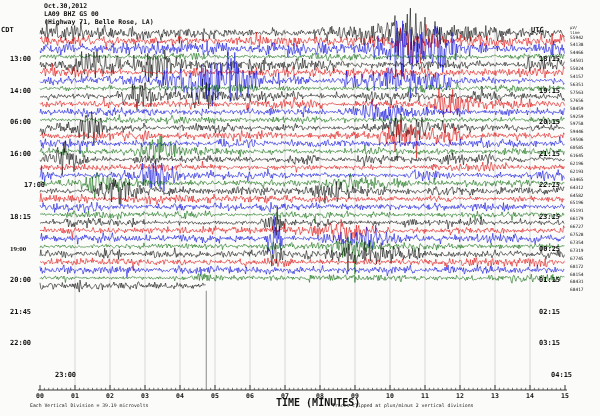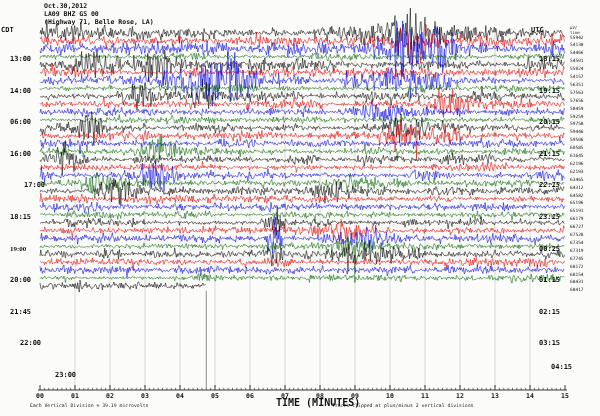--- a/index.html
+++ b/index.html
@@ -235,33 +235,33 @@
   <div class="abs footer-small" style="left:332px;top:403px;">Traces clipped at plus/minus 2 vertical divisions</div>
 <div class="hour-label hour-left" style="left: 10px; top: 55px;">13:00</div>
     <div class="hour-label hour-left" style="left: 10px; top: 86.6px;">14:00</div>
     <div class="hour-label hour-left" style="left: 10px; top: 118.2px;">06:00</div>
     <div class="hour-label hour-left" style="left: 10px; top: 149.8px;">16:00</div>
     <div class="hour-label hour-left" style="left: 24px; top: 181.4px;">17:00</div>
     <div class="hour-label hour-left" style="left: 10px; top: 213px;">18:15</div>
     <div class="hour-label hour-left" style="left: 10px; top: 244.6px; font-family: Liberation Serif, serif;">19:00</div>
     <div class="hour-label hour-left" style="left: 10px; top: 276.2px;">20:00</div>
     <div class="hour-label hour-left" style="left: 10px; top: 307.8px;">21:45</div>
-    <div class="hour-label hour-left" style="left: 20px; top: 339.4px;">22:00</div>
+    <div class="hour-label hour-left" style="left: 10px; top: 339.4px;">22:00</div>
     <div class="hour-label hour-left" style="left: 10px; top: 371px; margin-left: 45px;">23:00</div>
     <div class="hour-label" style="left: 539px; top: 55px;">18:15</div>
     <div class="hour-label" style="left: 539px; top: 86.6px;">19:15</div>
     <div class="hour-label" style="left: 539px; top: 118.2px;">20:15</div>
     <div class="hour-label" style="left: 539px; top: 149.8px;">21:15</div>
     <div class="hour-label" style="left: 539px; top: 181.4px; font-style: italic;">22:15</div>
     <div class="hour-label" style="left: 539px; top: 213px; font-style: italic;">23:15</div>
     <div class="hour-label" style="left: 539px; top: 244.6px;">00:25</div>
     <div class="hour-label" style="left: 539px; top: 276.2px;">01:15</div>
     <div class="hour-label" style="left: 539px; top: 307.8px;">02:15</div>
     <div class="hour-label" style="left: 539px; top: 339.4px;">03:15</div>
-    <div class="hour-label" style="left: 539px; top: 363px; padding-left: 12px;">04:15</div>
+    <div class="hour-label" style="left: 539px; top: 371px; padding-left: 12px;">04:15</div>
     <div class="bias-val" style="left: 570px; top: 34.5px;">55942</div>
     <div class="bias-val" style="left: 570px; top: 42.4px;">54138</div>
     <div class="bias-val" style="left: 570px; top: 50.3px;">54466</div>
     <div class="bias-val" style="left: 570px; top: 58.2px;">54501</div>
     <div class="bias-val" style="left: 570px; top: 66.1px;">55024</div>
     <div class="bias-val" style="left: 570px; top: 74px;">54157</div>
     <div class="bias-val" style="left: 570px; top: 81.9px;">56351</div>
     <div class="bias-val" style="left: 570px; top: 89.8px;">57563</div>
     <div class="bias-val" style="left: 570px; top: 97.7px;">57656</div>
     <div class="bias-val" style="left: 570px; top: 105.6px;">58459</div>

